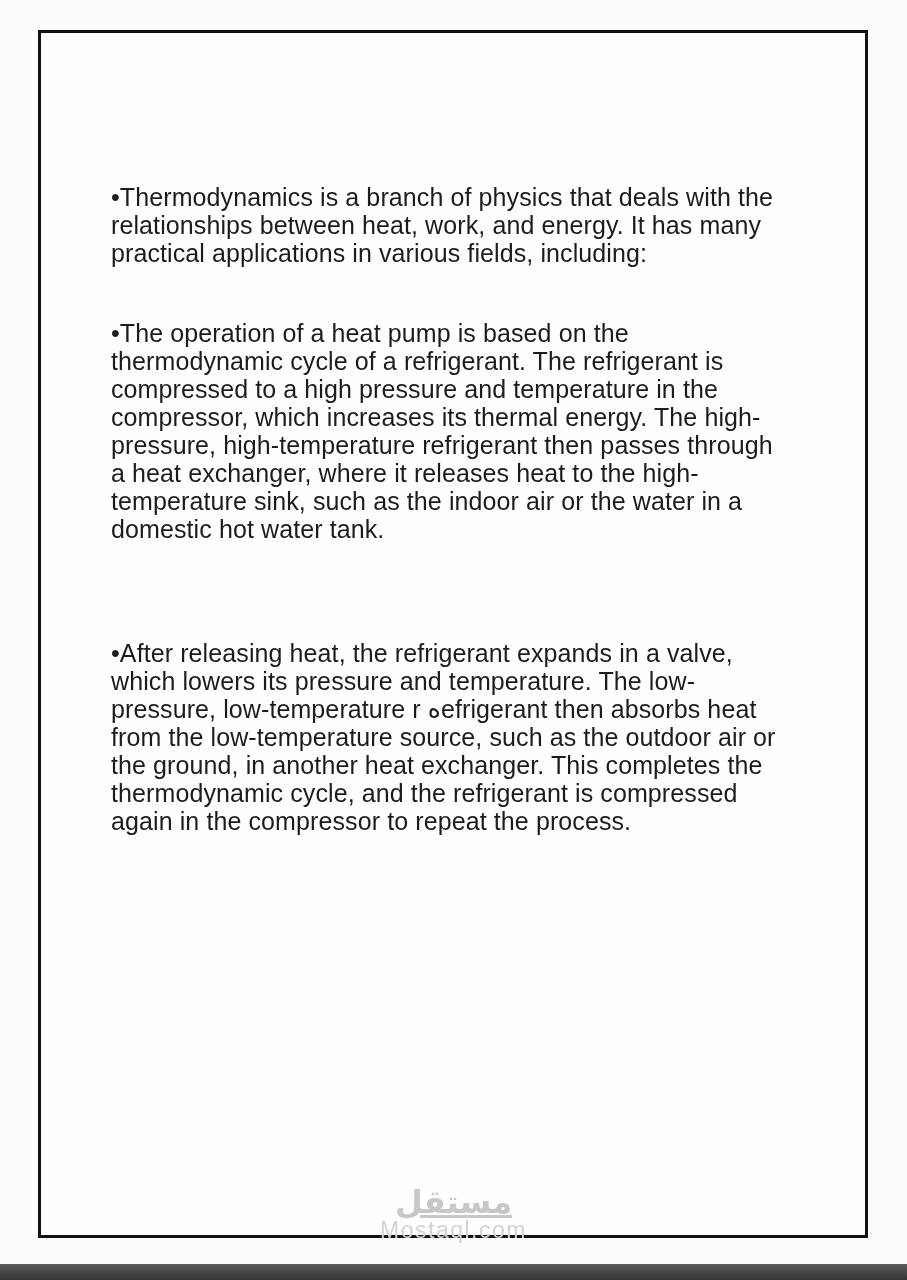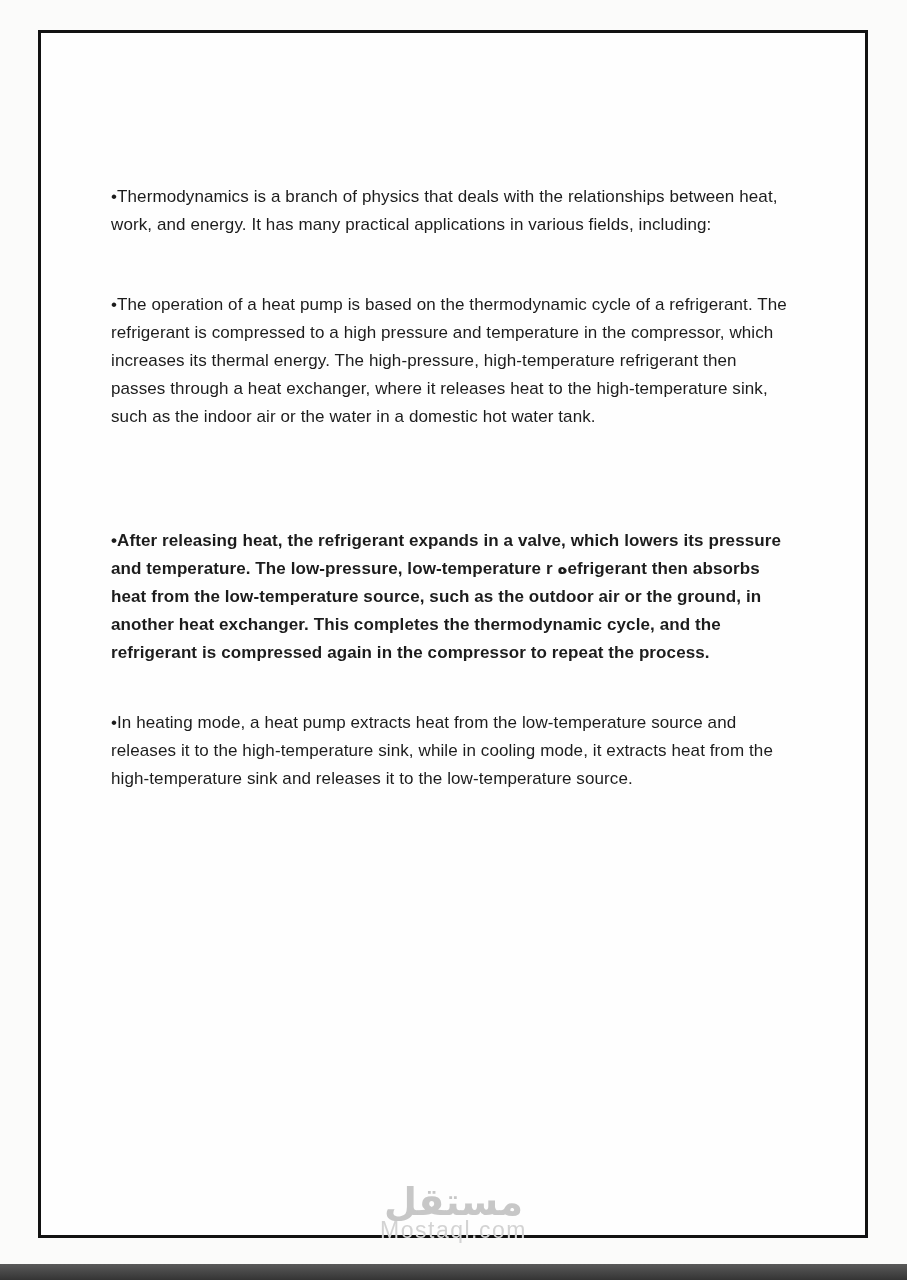--- a/index.html
+++ b/index.html
@@ -29,45 +29,46 @@
   }
   .content {
     position: absolute;
     left: 70px;
     right: 72px;
     top: 150px;
   }
   .para {
     margin: 0;
     color: #1c1c1c;
-    font-size: 17px;
+    font-size: 25px;
     line-height: 28px;
     letter-spacing: 0.1px;
     text-align: left;
   }
   .p0 { margin-bottom: 52px; }
   .p1 { margin-bottom: 52px; }
   .p2 { margin-bottom: 96px; margin-top: 20px; }
-  .p3 { margin-bottom: 42px; font-weight: bold; }
+  .p3 { margin-bottom: 94px; }
   .p4 { margin-bottom: 0; }
   .watermark {
     position: absolute;
     left: 0;
     right: 0;
     top: 1182px;
     text-align: center;
     pointer-events: none;
     user-select: none;
   }
   .wm-ar {
-    font-size: 38px;
+    font-size: 32px;
     font-weight: bold;
     color: #c7c7c7;
     line-height: 40px;
     font-family: "DejaVu Sans", sans-serif;
+    text-decoration: underline;
   }
   .wm-en {
     font-size: 23px;
     color: #d3d3d3;
     letter-spacing: 1.5px;
     line-height: 20px;
     margin-top: -2px;
   }
   .bottom-bar {
     position: absolute;
@@ -80,21 +81,20 @@
 </style>
 </head>
 <body>
 
 <div class="canvas">
   <div class="page">
     <div class="content">
       <p class="para p0">•Thermodynamics is a branch of physics that deals with the relationships between heat, work, and energy. It has many practical applications in various fields, including:</p>
       <p class="para p2">•The operation of a heat pump is based on the thermodynamic cycle of a refrigerant. The refrigerant is compressed to a high pressure and temperature in the compressor, which increases its thermal energy. The high-pressure, high-temperature refrigerant then passes through a heat exchanger, where it releases heat to the high-temperature sink, such as the indoor air or the water in a domestic hot water tank.</p>
       <p class="para p3">•After releasing heat, the refrigerant expands in a valve, which lowers its pressure and temperature. The low-pressure, low-temperature r ﻩefrigerant then absorbs heat from the low-temperature source, such as the outdoor air or the ground, in another heat exchanger. This completes the thermodynamic cycle, and the refrigerant is compressed again in the compressor to repeat the process.</p>
-      <p class="para p4">•In heating mode, a heat pump extracts heat from the low-temperature source and releases it to the high-temperature sink, while in cooling mode, it extracts heat from the high-temperature sink and releases it to the low-temperature source.</p>
     </div>
   </div>
   <div class="watermark">
     <div class="wm-ar">مستقل</div>
     <div class="wm-en">Mostaql.com</div>
   </div>
   <div class="bottom-bar"></div>
 </div>
 
 </body></html>

